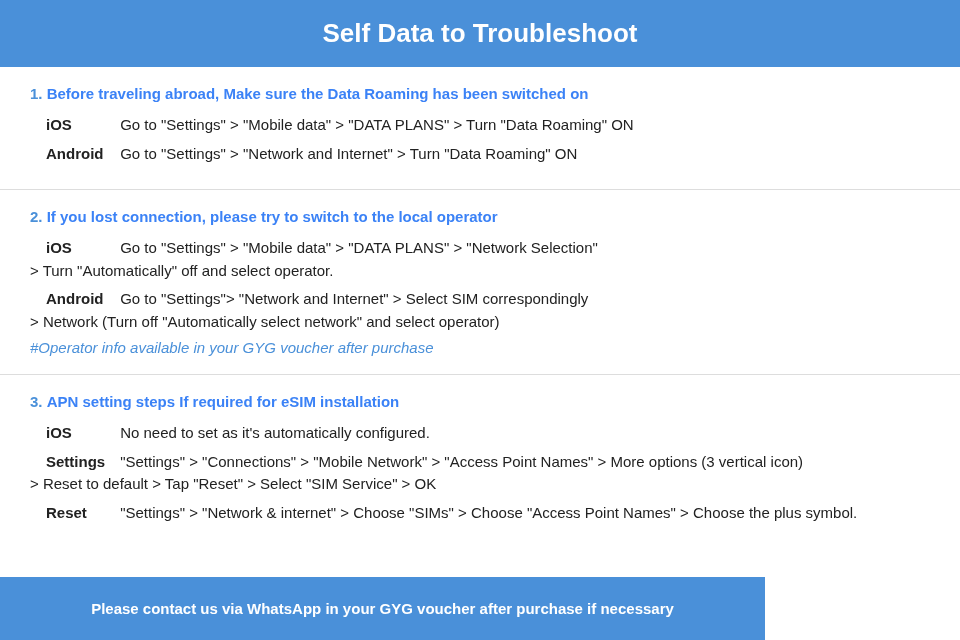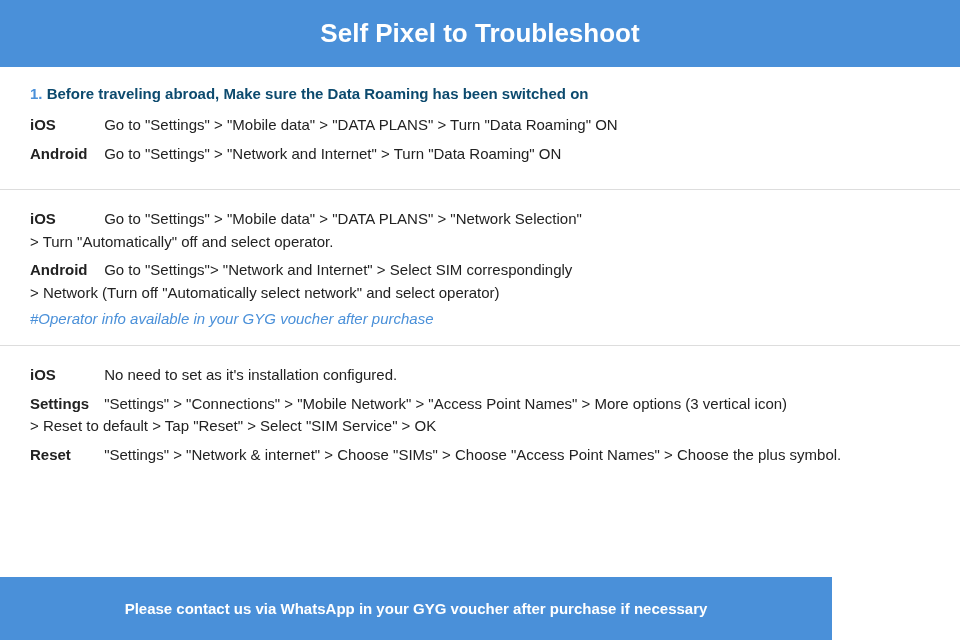--- a/index.html
+++ b/index.html
@@ -31,63 +31,64 @@
     .section-title {
       font-size: 15px;
       margin-bottom: 12px;
     }
     .section-title .num {
       color: #4a90d9;
       font-weight: bold;
     }
     .section-title .title-text {
       font-weight: bold;
-      color: #0c4a6e;
+      color: #3b82f6;
       margin-top: 20px;
     }
     .row {
       margin-bottom: 6px;
       line-height: 1.5;
       color: #222;
     }
     .row .platform {
       font-weight: bold;
       min-width: 70px;
       display: inline-block;
+      margin-left: 16px;
     }
     .operator-link {
       color: #4a90d9;
       font-style: italic;
       font-weight: normal;
       margin-top: 4px;
       display: block;
     }
     .footer {
       background: #4a90d9;
       text-align: center;
       padding: 18px 20px;
       position: fixed;
       bottom: 0;
-      width: 832px;
+      width: 765px;
     }
     .footer p {
       color: #fff;
       font-size: 15px;
       line-height: 1.8;
       font-weight: bold;
     }
     .content-wrap {
       padding-bottom: 100px;
     }
   </style>
 </head>
 <body>
 
 <div class="header">
-  <h1>Self Pixel to Troubleshoot</h1>
+  <h1>Self Data to Troubleshoot</h1>
 </div>
 
 <div class="content-wrap">
 
   <div class="section">
     <div class="section-title">
       <span class="num">1.</span>
       <span> </span>
       <span class="title-text">Before traveling abroad, Make sure the Data Roaming has been switched on</span>
     </div>
@@ -95,35 +96,45 @@
       <span class="platform">iOS</span>
       <span>Go to "Settings" &gt; "Mobile data" &gt; "DATA PLANS" &gt; Turn "Data Roaming" ON</span>
     </div>
     <div class="row">
       <span class="platform">Android</span>
       <span>Go to "Settings" &gt; "Network and Internet" &gt; Turn "Data Roaming" ON</span>
     </div>
   </div>
 
   <div class="section">
+    <div class="section-title">
+      <span class="num">2.</span>
+      <span> </span>
+      <span class="title-text">If you lost connection, please try to switch to the local operator</span>
+    </div>
     <div class="row">
       <span class="platform">iOS</span>
       <span>Go to "Settings" &gt; "Mobile data" &gt; "DATA PLANS" &gt; "Network Selection"<br>&gt; Turn "Automatically" off and select operator.</span>
     </div>
     <div class="row" style="margin-top:4px;">
       <span class="platform">Android</span>
       <span>Go to "Settings"&gt;  "Network and Internet" &gt; Select SIM correspondingly<br>&gt; Network (Turn off "Automatically select network" and select operator)</span>
     </div>
     <span class="operator-link">#Operator info available in your GYG voucher after purchase</span>
   </div>
 
   <div class="section" style="border-bottom:none;">
+    <div class="section-title">
+      <span class="num">3.</span>
+      <span> </span>
+      <span class="title-text">APN setting steps If required for eSIM installation</span>
+    </div>
     <div class="row">
       <span class="platform">iOS</span>
-      <span>No need to set as it's installation configured.</span>
+      <span>No need to set as it's automatically configured.</span>
     </div>
     <div class="row" style="margin-top:4px;">
       <span class="platform">Settings</span>
       <span>"Settings" &gt; "Connections" &gt; "Mobile Network" &gt; "Access Point Names" &gt; More options (3 vertical icon)<br>&gt; Reset to default &gt; Tap "Reset" &gt; Select "SIM Service" &gt; OK</span>
     </div>
     <div class="row" style="margin-top:4px;">
       <span class="platform">Reset</span>
       <span>"Settings" &gt; "Network &amp; internet" &gt; Choose "SIMs" &gt; Choose "Access Point Names" &gt; Choose the plus symbol.</span>
     </div>
   </div>

